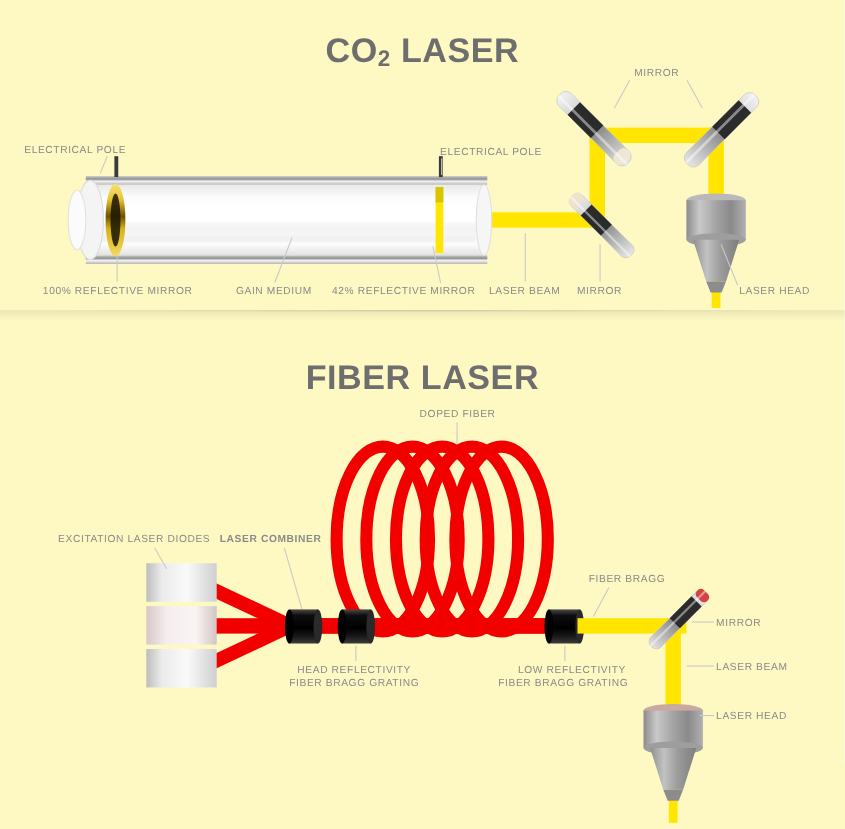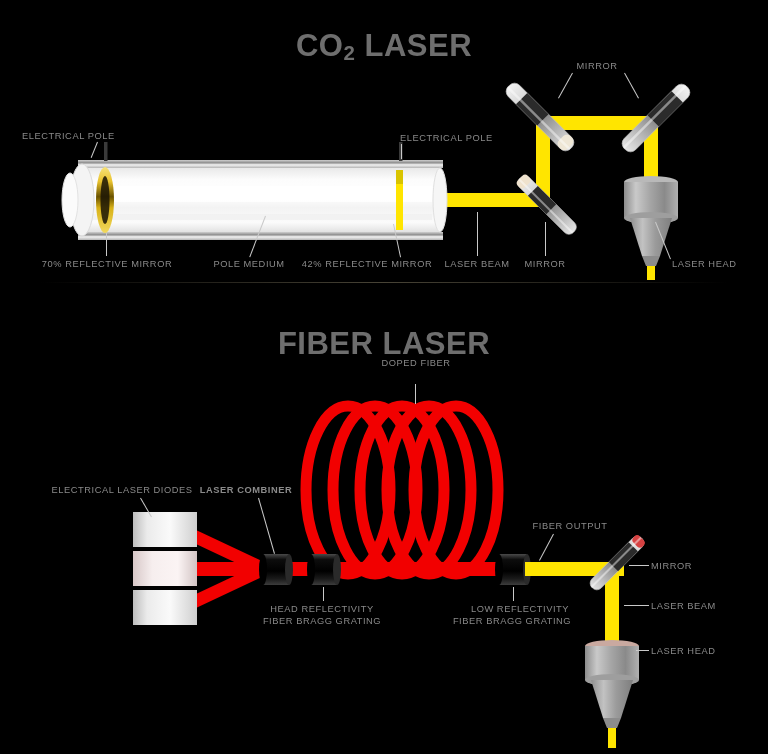--- a/index.html
+++ b/index.html
@@ -12,21 +12,21 @@
     width: 768px;
     height: 754px;
     font-family: "Liberation Sans", sans-serif;
     overflow: hidden;
     position: relative;
   }
   #page {
     position: relative;
     width: 768px;
     height: 754px;
-    background: #000000;
+    background: #fef9c3;
   }
   .panel {
     position: absolute;
     left: 0;
     width: 768px;
   }
   #panel-co2 { top: 0; height: 300px; }
   #panel-fiber { top: 300px; height: 454px; }
 
   .panel-title {
@@ -210,24 +210,24 @@
         <path d="M 642 256 L 660 256 L 656 266 L 646 266 Z" fill="#8c8c8c"></path>
       </g>
     </svg>
 
     <div class="lbl" style="left:22px; top:130px;">ELECTRICAL POLE</div>
     <div class="leader d" style="left:97px; top:142px; height:17px; transform: rotate(22deg);"></div>
 
     <div class="lbl" style="left:400px; top:132px;">ELECTRICAL POLE</div>
     <div class="leader v" style="left:401px; top:144px; height:15px;"></div>
 
-    <div class="lbl c" style="left:107px; top:258px;">70% REFLECTIVE MIRROR</div>
+    <div class="lbl c" style="left:107px; top:258px;">100% REFLECTIVE MIRROR</div>
     <div class="leader v" style="left:106px; top:233px; height:23px;"></div>
 
-    <div class="lbl c" style="left:249px; top:258px;">POLE MEDIUM</div>
+    <div class="lbl c" style="left:249px; top:258px;">GAIN MEDIUM</div>
     <div class="leader d" style="left:265px; top:216px; height:44px; transform: rotate(21deg);"></div>
 
     <div class="lbl c" style="left:367px; top:258px;">42% REFLECTIVE MIRROR</div>
     <div class="leader d" style="left:393px; top:224px; height:34px; transform: rotate(-12deg);"></div>
 
     <div class="lbl c" style="left:477px; top:258px;">LASER BEAM</div>
     <div class="leader v" style="left:477px; top:212px; height:44px;"></div>
 
     <div class="lbl c" style="left:597px; top:60px;">MIRROR</div>
     <div class="leader d" style="left:572px; top:73px; height:29px; transform: rotate(29deg);"></div>
@@ -345,38 +345,38 @@
 
       <g>
         <ellipse cx="612" cy="346" rx="27" ry="6" fill="#c9a9a0"></ellipse>
         <rect x="585" y="346" width="54" height="34" fill="url(#headCyl2)"></rect>
         <ellipse cx="612" cy="380" rx="27" ry="6" fill="#9e9e9e"></ellipse>
         <path d="M 591 380 L 633 380 L 621 418 L 603 418 Z" fill="url(#headCone2)"></path>
         <path d="M 603 418 L 621 418 L 617 428 L 607 428 Z" fill="#8c8c8c"></path>
       </g>
     </svg>
 
-    <div class="lbl c" style="left:416px; top:57px;text-align:center;">DOPED FIBER</div>
+    <div class="lbl c" style="left:416px; top:70px;text-align:center;">DOPED FIBER</div>
     <div class="leader v" style="left:415px; top:84px; height:20px;"></div>
 
-    <div class="lbl c" style="left:122px; top:184px;">ELECTRICAL LASER DIODES</div>
+    <div class="lbl c" style="left:122px; top:184px;">EXCITATION LASER DIODES</div>
     <div class="leader d" style="left:140px; top:198px; height:22px; transform: rotate(-30deg);"></div>
 
     <div class="lbl c" style="left:246px; top:184px;font-weight:bold;">LASER COMBINER</div>
     <div class="leader d" style="left:258px; top:198px; height:58px; transform: rotate(-16deg);"></div>
 
     <div class="lbl c" style="left:322px; top:303px;">HEAD REFLECTIVITY</div>
     <div class="lbl c" style="left:322px; top:315px;">FIBER BRAGG GRATING</div>
     <div class="leader v" style="left:323px; top:287px; height:14px;"></div>
 
     <div class="lbl c" style="left:520px; top:303px;">LOW REFLECTIVITY</div>
     <div class="lbl c" style="left:512px; top:315px;">FIBER BRAGG GRATING</div>
     <div class="leader v" style="left:513px; top:287px; height:14px;"></div>
 
-    <div class="lbl c" style="left:570px; top:220px;">FIBER OUTPUT</div>
+    <div class="lbl c" style="left:570px; top:220px;">FIBER BRAGG</div>
     <div class="leader d" style="left:553px; top:234px; height:30px; transform: rotate(28deg);"></div>
 
     <div class="lbl" style="left:651px; top:260px;">MIRROR</div>
     <div class="leader h" style="left:629px; top:265px; width:20px;"></div>
 
     <div class="lbl" style="left:651px; top:300px;">LASER BEAM</div>
     <div class="leader h" style="left:624px; top:305px; width:25px;"></div>
 
     <div class="lbl" style="left:651px; top:345px;">LASER HEAD</div>
     <div class="leader h" style="left:636px; top:350px; width:13px;"></div>

